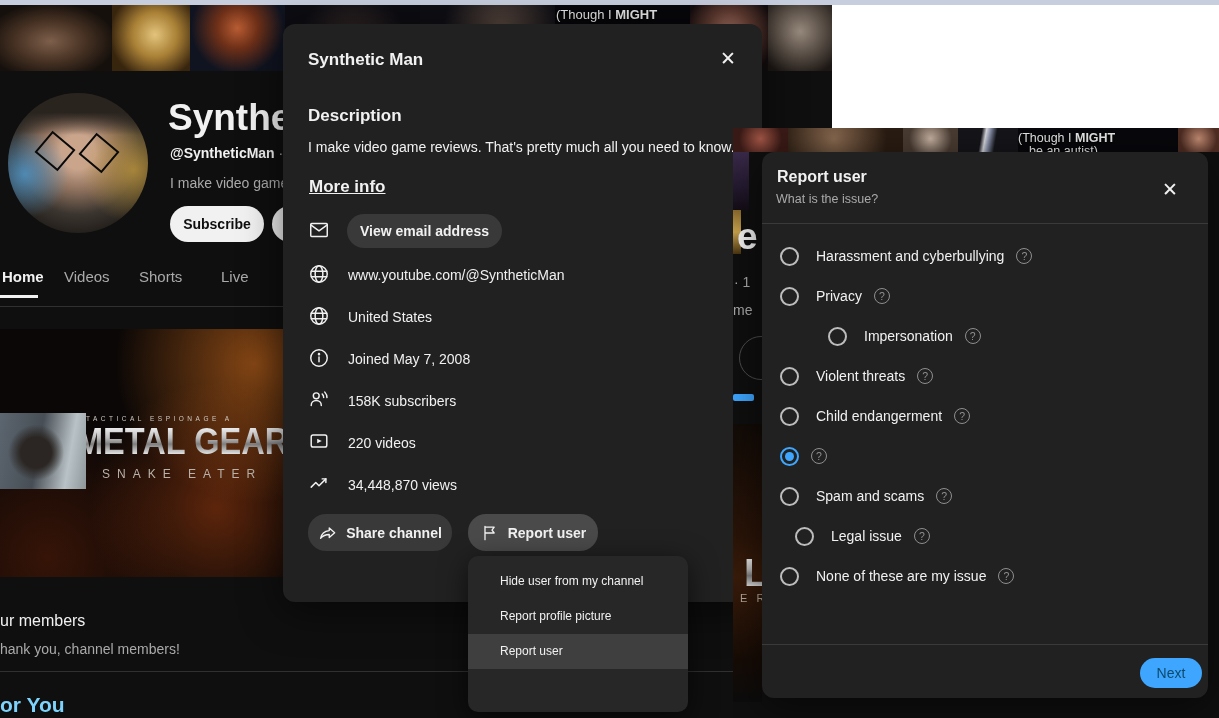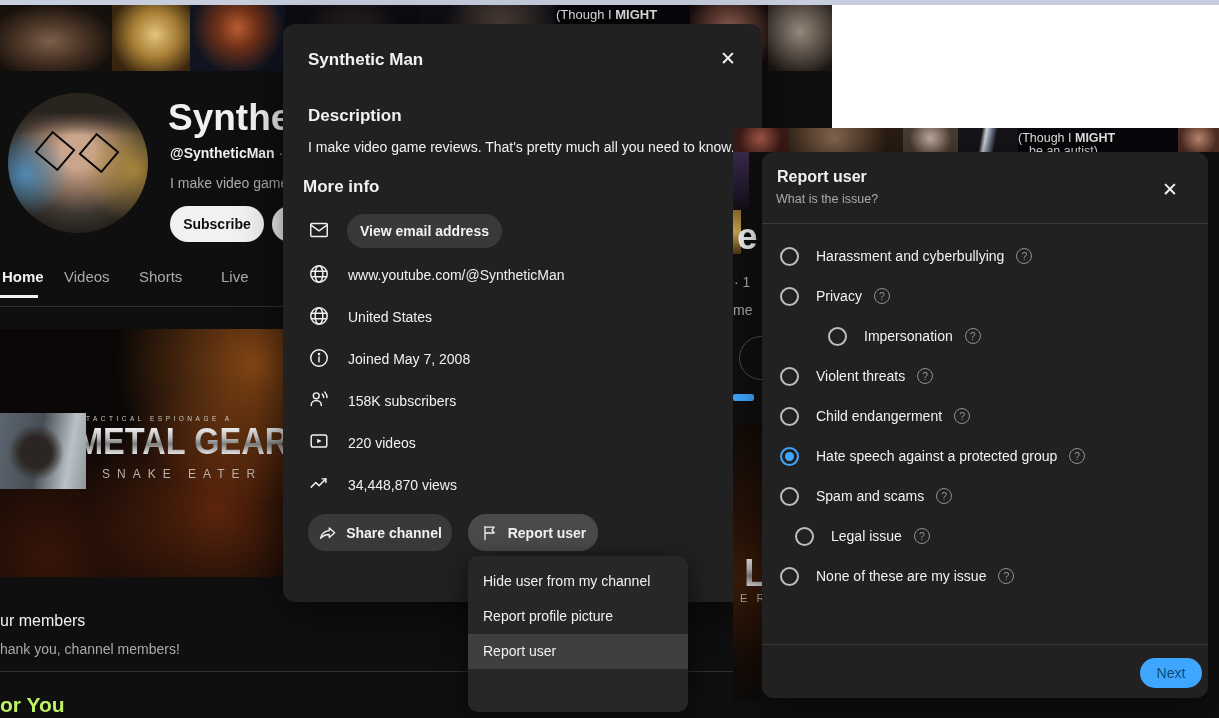--- a/index.html
+++ b/index.html
@@ -20,21 +20,21 @@
   .help{display:inline-flex;align-items:center;justify-content:center;width:16px;height:16px;
         border:1px solid #8f8f8f;border-radius:50%;color:#8f8f8f;font-size:10.5px;box-sizing:border-box;}
   .opt-row{position:absolute;left:0;width:446px;height:40px;display:flex;align-items:center;cursor:pointer;}
   .opt-row .radio{margin-left:18px;}
   .opt-row .olabel{margin-left:17px;font-size:14px;color:#f1f1f1;}
   .opt-row .help{margin-left:12px;}
   .metal{background:linear-gradient(180deg,#fdfdfd 8%,#bdbdbd 40%,#7e7e7e 55%,#e8e8e8 80%,#9a9a9a 100%);
          -webkit-background-clip:text;background-clip:text;color:transparent;}
   .irow-label{position:absolute;left:65px;font-size:14px;color:#f1f1f1;white-space:nowrap;}
   svg.ic{stroke:#f1f1f1;fill:none;stroke-width:1.6;stroke-linecap:round;stroke-linejoin:round;}
-  .menu-item{height:35px;line-height:35px;padding-left:15px;font-size:14px;color:#f1f1f1;cursor:pointer;white-space:nowrap;}
+  .menu-item{height:35px;line-height:35px;padding-left:32px;font-size:12px;color:#f1f1f1;cursor:pointer;white-space:nowrap;}
   .menu-item.hl{background:#3f3f3f;}
   .tab{position:absolute;top:263px;font-size:15px;color:#aaaaaa;cursor:pointer;}
 </style>
 </head>
 <body>
 
 <div id="screen">
 
   <div class="abs" style="left:0;top:0;width:1219px;height:5px;background:#c7cfdf;"></div>
 
@@ -93,32 +93,32 @@
       <div class="abs nw" style="left:102px;top:138px;font-size:12px;letter-spacing:7px;color:#b8b2aa;">SNAKE EATER</div>
       <div class="abs" style="left:0;top:84px;width:86px;height:76px;
                   background:
                    radial-gradient(circle at 42% 52%,#2b2623 24%,rgba(43,38,35,0) 44%),
                    linear-gradient(100deg,#5c6670 0%,#474e55 45%,#b9c2c6 78%,#8d9699 100%);"></div>
     </div>
 
     <div class="abs nw" style="left:0;top:607px;font-size:16px;color:#f1f1f1;">ur members</div>
     <div class="abs nw gray" style="left:0;top:636px;font-size:14px;">hank you, channel members!</div>
     <div class="abs" style="left:0;top:666px;width:832px;height:1px;background:#303030;"></div>
-    <div class="abs nw b" style="left:0;top:688px;font-size:21px;color:#bef264;">or You</div>
+    <div class="abs nw b" style="left:0;top:688px;font-size:21px;color:#7dd3fc;">or You</div>
   </div>
 
   <div class="abs" style="left:283px;top:24px;width:479px;height:578px;background:#212121;border-radius:12px;z-index:2;
               box-shadow:0 8px 40px rgba(0,0,0,0.55);">
     <div class="abs nw h17" style="left:25px;top:26px;">Synthetic Man</div>
     <div class="abs close-x" style="left:437px;top:25px;">✕</div>
 
     <div class="abs nw h17" style="left:25px;top:82px;">Description</div>
     <div class="abs nw t14" style="left:25px;top:115px;">I make video game reviews. That's pretty much all you need to know.</div>
 
-    <div class="abs nw h17" style="left:20px;top:153px;">More info</div>
+    <div class="abs nw h17" style="left:26px;top:153px;text-decoration:underline;">More info</div>
 
     <svg class="abs ic" style="left:25px;top:195px;" width="22" height="22" viewBox="0 0 24 24">
       <rect x="3" y="5" width="18" height="14" rx="1"></rect>
         <path d="M3 6.5l9 6.5 9-6.5"></path>
     </svg>
     <div class="abs pill" style="left:64px;top:190px;width:155px;height:34px;">View email address</div>
 
     <svg class="abs ic" style="left:25px;top:239px;" width="22" height="22" viewBox="0 0 24 24">
       <circle cx="12" cy="12" r="9"></circle>
         <ellipse cx="12" cy="12" rx="4.2" ry="9"></ellipse>
@@ -229,21 +229,20 @@
         <span class="olabel">Violent threats</span>
         <span class="help">?</span>
       </div>
       <div class="opt-row" style="top:244px;">
         <span class="radio"></span>
         <span class="olabel">Child endangerment</span>
         <span class="help">?</span>
       </div>
       <div class="opt-row" style="top:284px;">
         <span class="radio sel"></span>
-        <span class="olabel">Hate speech against a protected group</span>
         <span class="help">?</span>
       </div>
       <div class="opt-row" style="top:324px;">
         <span class="radio"></span>
         <span class="olabel">Spam and scams</span>
         <span class="help">?</span>
       </div>
       <div class="opt-row" style="top:364px;padding-left:15px;">
         <span class="radio"></span>
         <span class="olabel">Legal issue</span>

